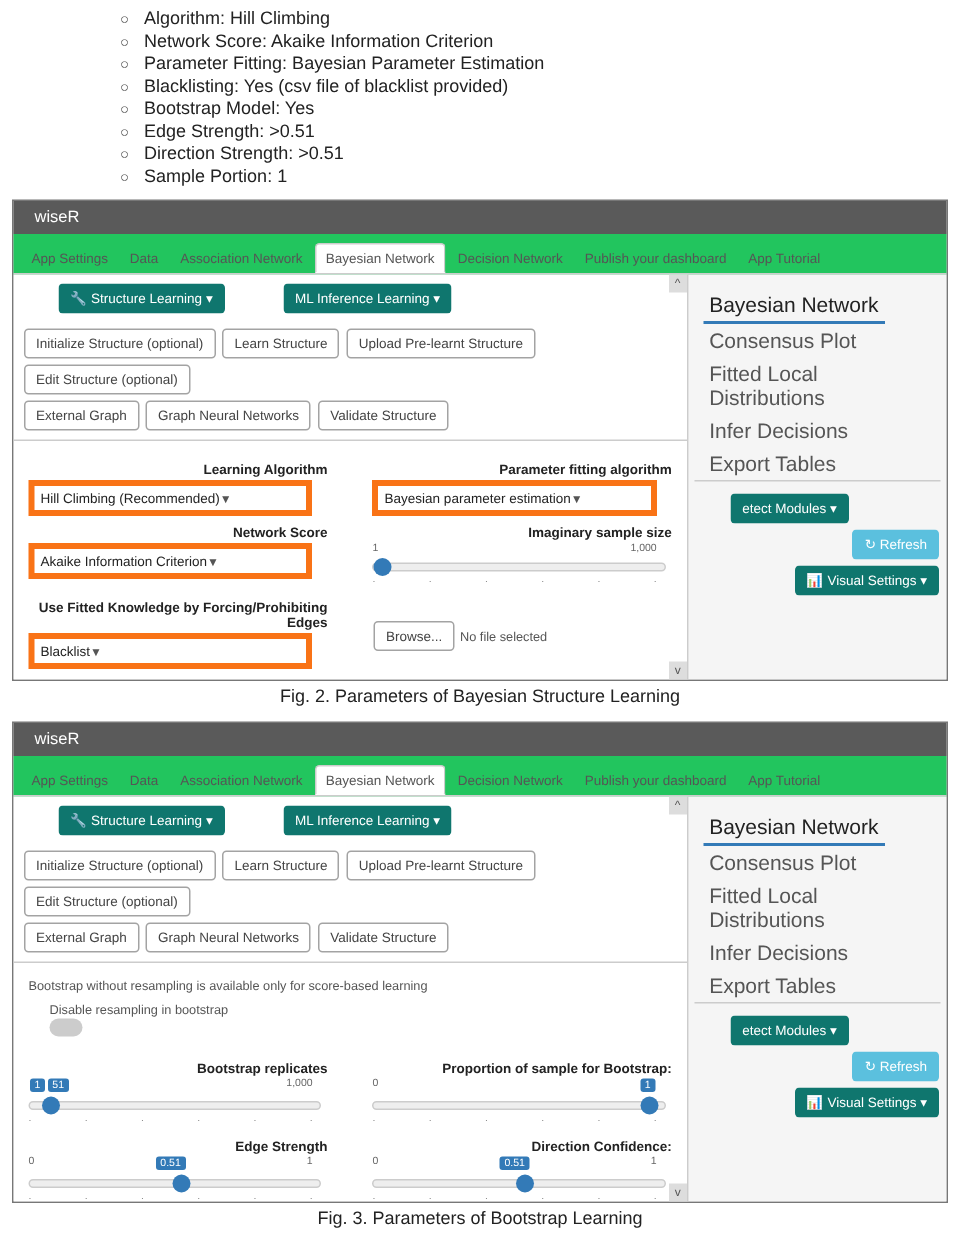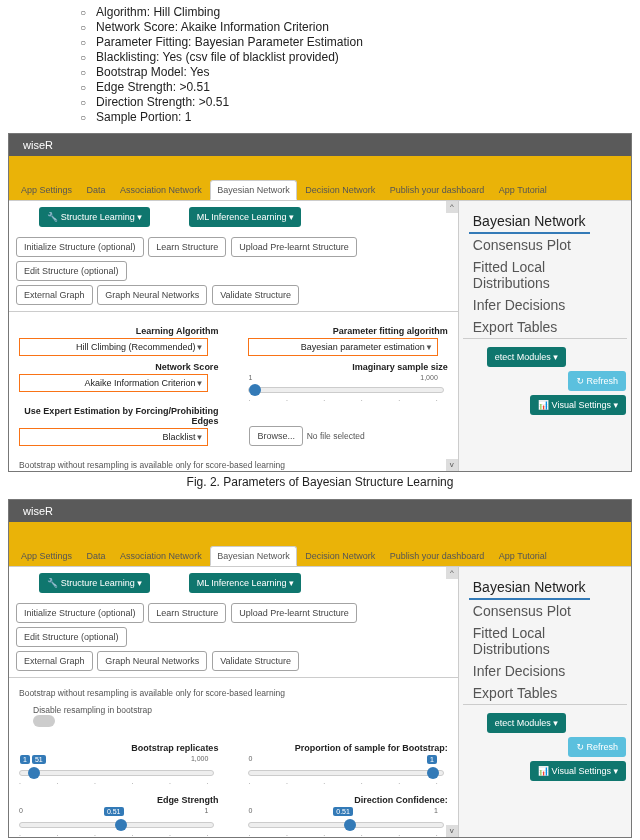--- a/index.html
+++ b/index.html
@@ -9,39 +9,39 @@
   .top-text li { margin:1px 0; }
   .top-text li::before { content:"○"; margin-right:10px; color:#555; font-size:10px; }
   .caption { text-align:center; font-size:12px; margin:3px 0 10px; }
 
   .screenshot { border:1px solid #777; margin:2px 8px 2px 8px; background:#f8f8f8; }
   .titlebar { background:#5a5a5a; color:#fff; padding:5px 14px; font-size:11px; }
   .body-area { display:flex; height:270px; overflow:hidden; }
   .left-pane { flex:1 1 auto; background:#fff; border-right:1px solid #ccc; position:relative; }
   .right-pane { width:180px; background:#f5f5f5; padding:6px 4px; }
 
-  .maintabs { background:#eab308; border-bottom:1px solid #ccc; padding:24px 6px 0; font-size:9px; }
+  .maintabs { background:#22c55e; border-bottom:1px solid #ccc; padding:6px 6px 0; font-size:9px; }
   .maintabs span { display:inline-block; padding:4px 6px; color:#555; cursor:pointer; }
   .maintabs .active { background:#fff; border:1px solid #ccc; border-bottom:1px solid #fff; border-radius:3px 3px 0 0; }
 
   .btn { display:inline-block; padding:4px 7px; font-size:9px; border-radius:3px; border:1px solid transparent; cursor:pointer; margin:2px 1px; }
   .btn-primary { background:#0f766e; color:#fff;margin-left:24px; }
   .btn-default { background:#fff; border:1px solid #a3a3a3; color:#444; }
   .btn-info { background:#5bc0de; color:#fff; }
 
   .subbar { padding:4px 6px; }
   .subbar2 { padding:2px 6px 4px; border-bottom:1px solid #ccc; }
   .subtabs { padding:3px 6px 0; font-size:14px; border-bottom:1px solid #ccc; }
   .subtabs span { display:inline-block; padding:3px 4px; color:#555; cursor:pointer; }
   .subtabs .active { border-bottom:2px solid #337ab7; color:#222; }
 
   .form-area { padding:8px 10px; display:flex; gap:30px; }
   .col { flex:1; }
   .lbl { font-weight:bold; font-size:9px; margin:6px 0 2px; display:block;text-align:right; }
-  .sel { width:95%; padding:3px 4px; font-size:9px; border:1px solid #f97316; background:#fff; display:flex; justify-content:flex-end; align-items:center; }
+  .sel { width:95%; padding:3px 4px; font-size:9px; border:4px solid #f97316; background:#fff; display:flex; justify-content:flex-start; align-items:center; }
   .caret { font-size:8px; color:#555; }
 
   .slider { height:6px; background:#eee; border:1px solid #ccc; margin:6px 4px 2px 0; position:relative; border-radius:3px; }
   .slider .th { position:absolute; top:-4px; width:12px; height:12px; background:#337ab7; border-radius:50%; }
   .ticks { font-size:7px; color:#888; display:flex; justify-content:space-between; width:95%; }
   .small { font-size:8.5px; color:#555; }
 
   .scroll-up, .scroll-dn { position:absolute; right:0; width:12px; height:12px; background:#ddd; text-align:center; font-size:8px; line-height:12px; color:#555; }
   .scroll-up { top:0; } .scroll-dn { bottom:0; }
 
@@ -106,21 +106,21 @@
             <span>Hill Climbing (Recommended)</span>
               <span class="caret">▼</span>
           </div>
 
           <span class="lbl">Network Score</span>
           <div class="sel">
             <span>Akaike Information Criterion</span>
               <span class="caret">▼</span>
           </div>
 
-          <span class="lbl" style="margin-top:14px">Use Expert Estimation by Forcing/Prohibiting Edges</span>
+          <span class="lbl" style="margin-top:14px">Use Fitted Knowledge by Forcing/Prohibiting Edges</span>
           <div class="sel">
             <span>Blacklist</span>
               <span class="caret">▼</span>
           </div>
         </div>
 
         <div class="col">
           <span class="lbl">Parameter fitting algorithm</span>
           <div class="sel">
             <span>Bayesian parameter estimation</span>

